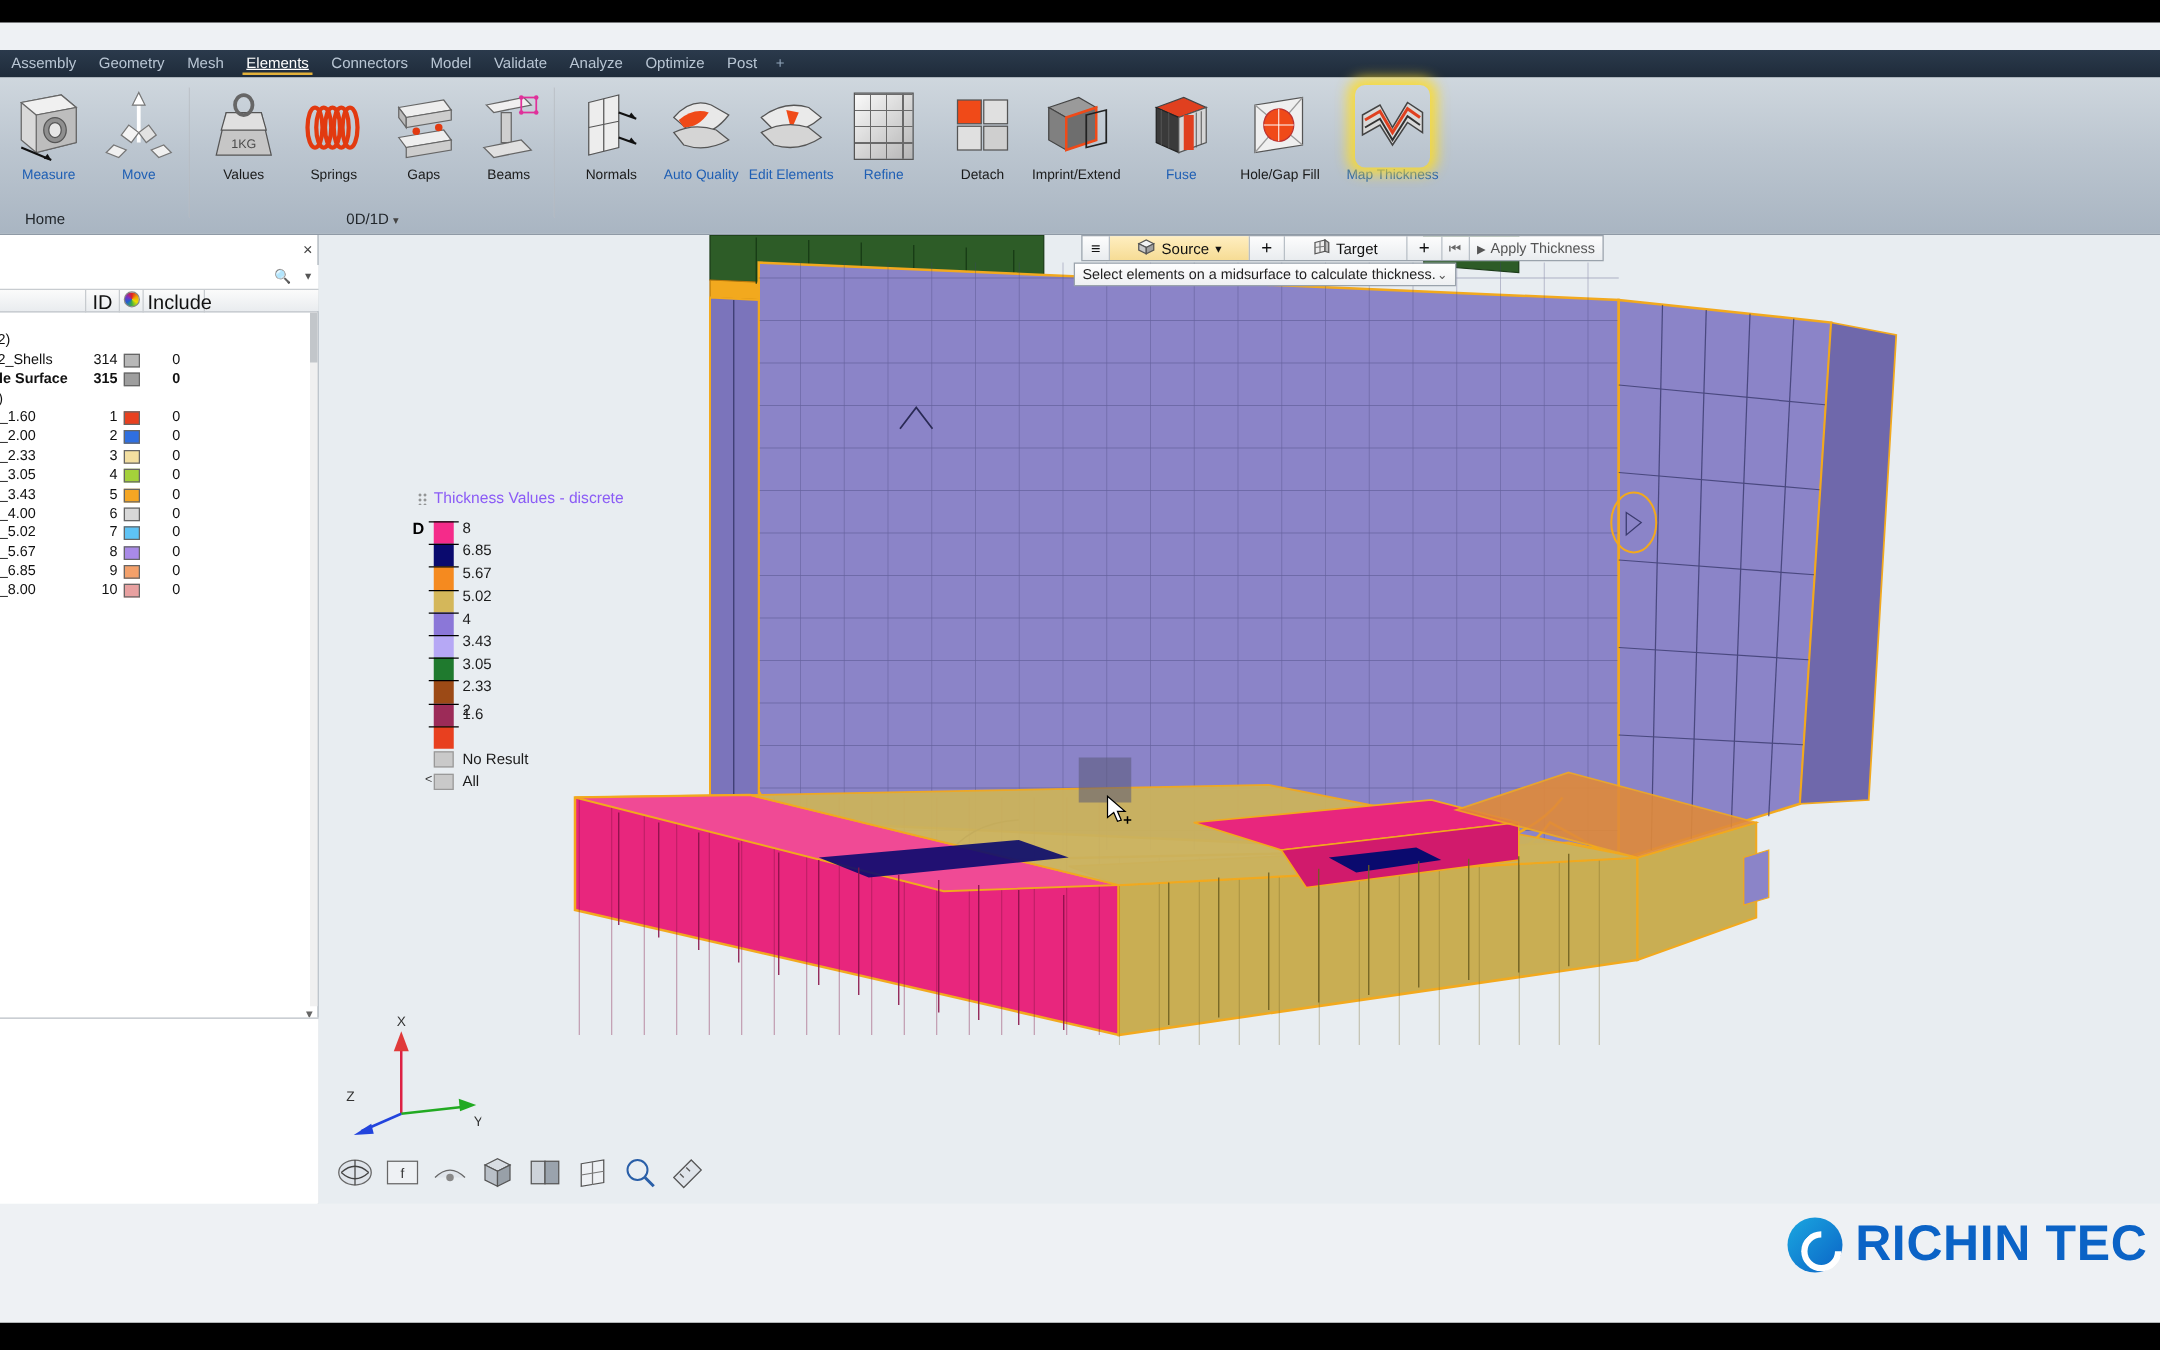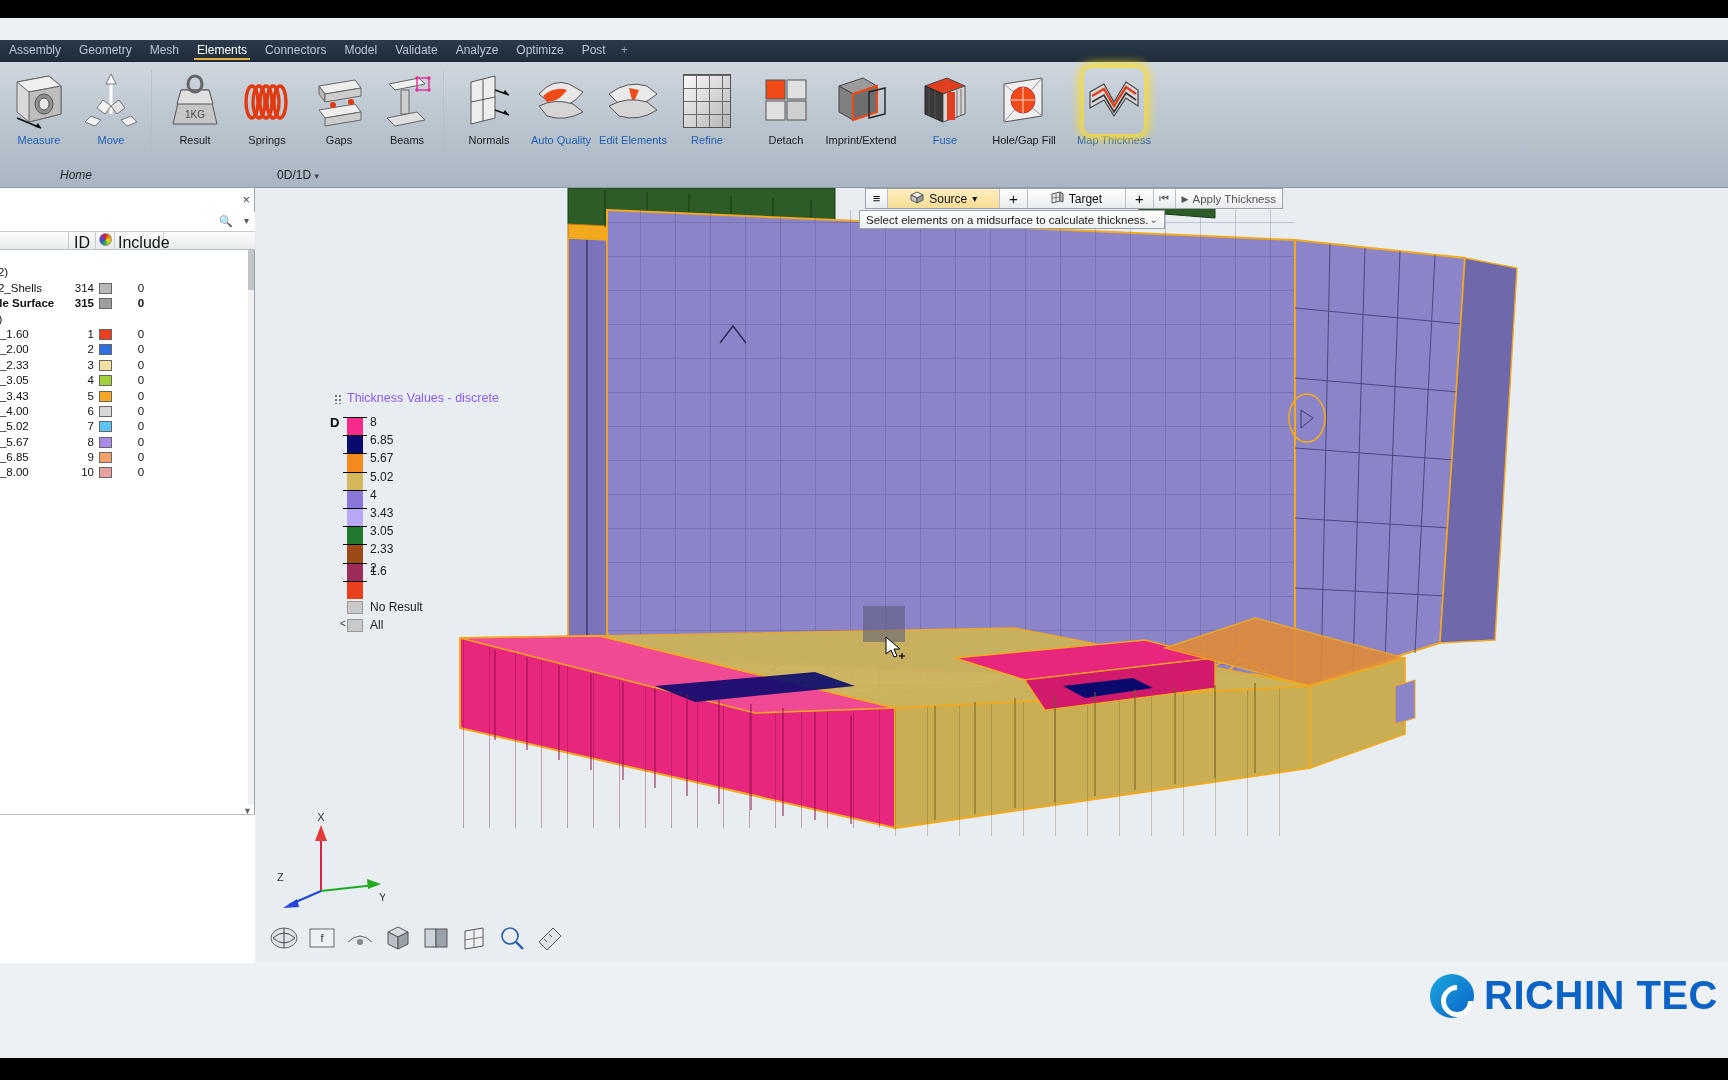--- a/index.html
+++ b/index.html
@@ -32,21 +32,21 @@
   
   #ribbon-tabs {
     position: absolute; left: 0; top: 22px; width: 1728px; height: 22px;
     background: #1b2838;
     background: linear-gradient(#2b3a4c, #1e2b3a);
   }
   #ribbon-tabs .tab {
     float: left; padding: 3px 9px 2px 9px;
     font-size: 12px; color: #b9c6d4; cursor: pointer; position: relative;
   }
-  #ribbon-tabs .tab.active { color: #ffffff; }
+  #ribbon-tabs .tab.active { color: #ffffff; text-decoration: underline; }
   #ribbon-tabs .tab.active:after {
     content:""; position:absolute; left:6px; right:6px; bottom:-1px; height:2px;
     background:#e3b13a;
   }
   #ribbon-tabs .plus { float:left; padding:3px 6px; font-size:12px; color:#8fa3b8; }
   
   #ribbon {
     position: absolute; left: 0; top: 44px; width: 1728px; height: 126px;
     background: linear-gradient(#cfd7de 0%, #bcc6d0 45%, #a9b5c2 100%);
     border-bottom: 1px solid #8f9aa6;
@@ -223,35 +223,35 @@
             <line x1="28" y1="44" x2="28" y2="10" stroke="#fff" stroke-width="3"></line>
             <polygon points="28,4 23,14 33,14" fill="#fff" stroke="#777"></polygon>
             <polygon points="20,30 14,38 22,44 28,36" fill="#f4f4f4" stroke="#777"></polygon>
             <polygon points="36,30 42,38 34,44 28,36" fill="#e2e2e2" stroke="#777"></polygon>
             <polygon points="8,46 2,52 12,56 18,50" fill="#f0f0f0" stroke="#777"></polygon>
             <polygon points="48,46 54,52 44,56 38,50" fill="#f0f0f0" stroke="#777"></polygon>
           </svg>
         </div>
         <div class="lbl blue">Move</div>
       </div>
-      <div class="glabel" style="text-align:center; padding-left:0;font-style:italic;">Home</div>
+      <div class="glabel" style="text-align:left; padding-left:20px;">Home</div>
       <div class="sep"></div>
     </div>
 
     <div class="rgroup" style="left:152px; width:292px;">
       <div class="rbtn" style="left:4px;">
         <div class="ico">
           <svg width="56" height="62" viewBox="0 0 56 62">
             <polygon points="14,20 42,20 50,54 6,54" fill="#c6c6c6" stroke="#555"></polygon>
             <polygon points="14,20 42,20 46,34 10,34" fill="#e0e0e0" stroke="#555"></polygon>
             <ellipse cx="28" cy="14" rx="7" ry="8" fill="none" stroke="#666" stroke-width="3"></ellipse>
             <text x="28" y="48" font-size="10" fill="#4a4a4a" text-anchor="middle" font-family="Liberation Sans">1KG</text>
           </svg>
         </div>
-        <div class="lbl">Result</div>
+        <div class="lbl">Values</div>
       </div>
       <div class="rbtn" style="left:76px;">
         <div class="ico">
           <svg width="56" height="62" viewBox="0 0 56 62">
             <g fill="none" stroke="#e23a10" stroke-width="3.4">
               <ellipse cx="13" cy="32" rx="6" ry="16"></ellipse>
               <ellipse cx="20" cy="32" rx="6" ry="16"></ellipse>
               <ellipse cx="27" cy="32" rx="6" ry="16"></ellipse>
               <ellipse cx="34" cy="32" rx="6" ry="16"></ellipse>
               <ellipse cx="41" cy="32" rx="6" ry="16"></ellipse>

